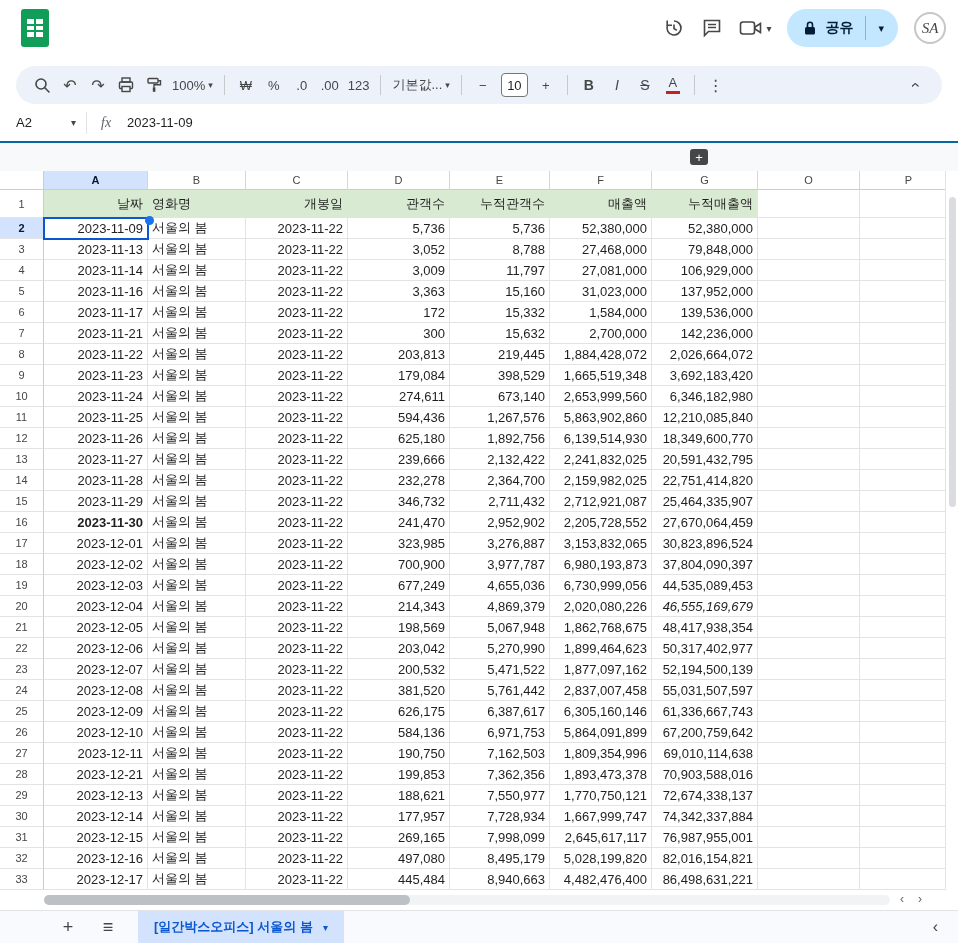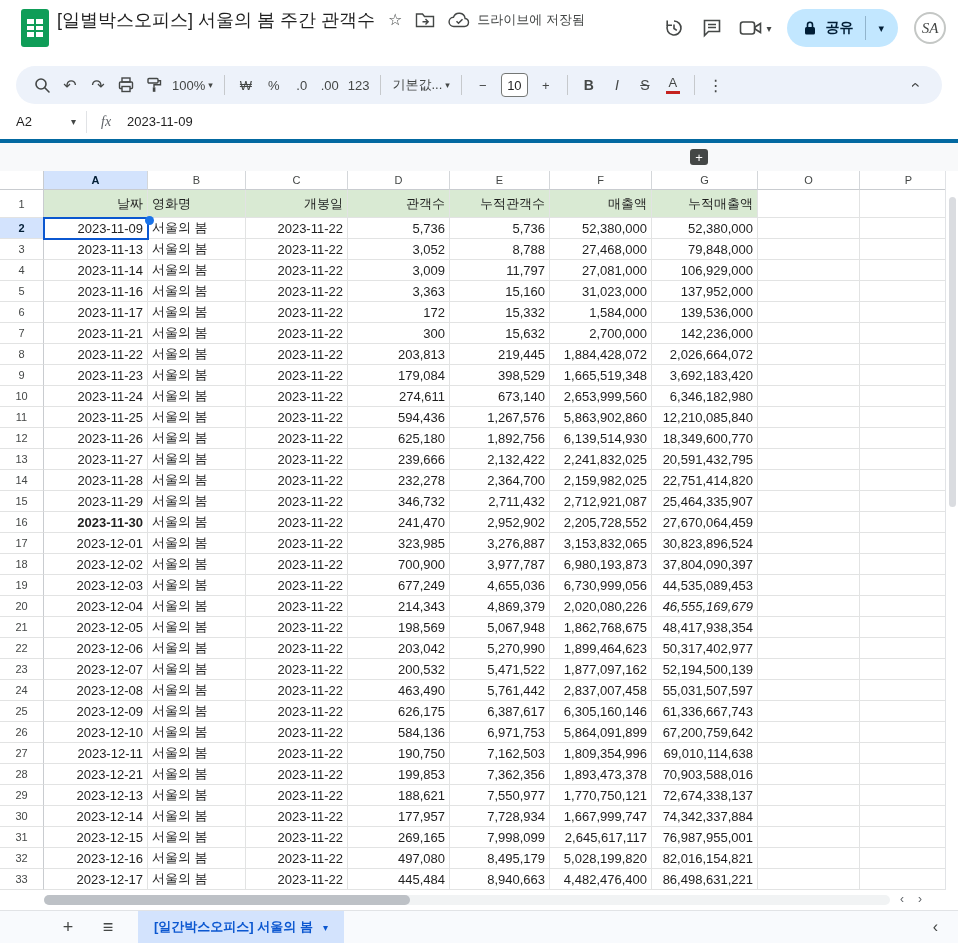--- a/index.html
+++ b/index.html
@@ -52,21 +52,21 @@
   .tb-italic { font-style:italic; font-size:14px; }
   .tb-strike { text-decoration:line-through; font-size:14px; }
   .tb-color { display:flex; flex-direction:column; align-items:center; line-height:1; }
   .tb-color .glyph { font-size:13px; }
   .tb-color .bar { width:14px; height:3px; background:#c5221f; margin-top:2px; }
   .tb-spacer { flex:1; }
   .chevron-up { display:inline-block; transform:rotate(90deg); font-size:16px; color:#444746; }
 
   
   .formulabar { position:absolute; top:104px; left:0; right:0; height:39px; background:#fff;
-    border-bottom:4px solid #0369a1; display:flex; align-items:center; }
+    border-bottom:2px solid #0369a1; display:flex; align-items:center; }
   .namebox { width:86px; padding-left:16px; display:flex; align-items:center;
     justify-content:space-between; font-size:13px; color:#1f1f1f; }
   .namebox .caret { font-size:10px; color:#444746; padding-right:10px; }
   .fb-divider { width:1px; height:22px; background:#e1e3e6; }
   .fx { font-family:"Liberation Serif","DejaVu Serif",serif; font-style:italic;
     color:#5f6368; font-size:14px; margin:0 16px 0 14px; }
   .fb-value { font-size:13px; color:#1f1f1f; }
 
   
   .upper-strip { position:absolute; top:143px; left:0; right:0; height:28px; background:#f8f9fa; }
@@ -134,39 +134,20 @@
   <div class="topbar">
     <div class="sheets-logo">
       <div class="logo-grid">
           <i></i>
           <i></i>
           <i></i>
           <i></i>
           <i></i>
           <i></i>
         </div>
-    </div>
-    <div class="title-row">
-      <span class="doc-title">[일별박스오피스] 서울의 봄 주간 관객수</span>
-      <span class="ticon">☆</span>
-      <span class="ticon">
-        <svg width="20" height="16" viewBox="0 0 20 16">
-            <path d="M1.5 2 h6 l2 2.5 h9 v10 h-17 z" fill="none" stroke="#444746" stroke-width="1.4"></path>
-            <path d="M7.5 9.7 h5 M10.5 7 l2.7 2.7 -2.7 2.7" fill="none" stroke="#444746" stroke-width="1.4"></path>
-          </svg>
-      </span>
-      <span class="saved">
-        <span class="ticon">
-          <svg width="22" height="16" viewBox="0 0 22 16">
-              <path d="M6 14.5 h10.5 a4 4 0 0 0 .6 -7.95 A6 6 0 0 0 5.5 5.2 A4.5 4.5 0 0 0 6 14.5 Z" fill="none" stroke="#444746" stroke-width="1.4"></path>
-              <path d="M8.5 9.3 l2 2 4 -4" fill="none" stroke="#444746" stroke-width="1.5"></path>
-            </svg>
-        </span>
-        <span>드라이브에 저장됨</span>
-      </span>
     </div>
     <div class="top-right">
       <span class="action-icon">
         <svg width="22" height="22" viewBox="0 0 22 22">
             <path d="M11 4 a7 7 0 1 1 -6.6 4.6" fill="none" stroke="#444746" stroke-width="1.6"></path>
             <path d="M4.2 3.4 v4.8 h4.8" fill="none" stroke="#444746" stroke-width="1.6"></path>
             <path d="M11 7.5 v4 l2.8 1.8" fill="none" stroke="#444746" stroke-width="1.6"></path>
           </svg>
       </span>
       <span class="action-icon">
@@ -561,21 +542,21 @@
           <div class="cell num" style="width: 102px;">1,877,097,162</div>
           <div class="cell num" style="width: 106px;">52,194,500,139</div>
           <div class="cell txt" style="width: 102px;"></div>
           <div class="cell txt" style="width: 98px;"></div>
         </div>
         <div class="row">
           <div class="rh">24</div>
           <div class="cell num" style="width: 104px;">2023-12-08</div>
           <div class="cell txt" style="width: 98px;">서울의 봄</div>
           <div class="cell num" style="width: 102px;">2023-11-22</div>
-          <div class="cell num" style="width: 102px;">463,490</div>
+          <div class="cell num" style="width: 102px;">381,520</div>
           <div class="cell num" style="width: 100px;">5,761,442</div>
           <div class="cell num" style="width: 102px;">2,837,007,458</div>
           <div class="cell num" style="width: 106px;">55,031,507,597</div>
           <div class="cell txt" style="width: 102px;"></div>
           <div class="cell txt" style="width: 98px;"></div>
         </div>
         <div class="row">
           <div class="rh">25</div>
           <div class="cell num" style="width: 104px;">2023-12-09</div>
           <div class="cell txt" style="width: 98px;">서울의 봄</div>

